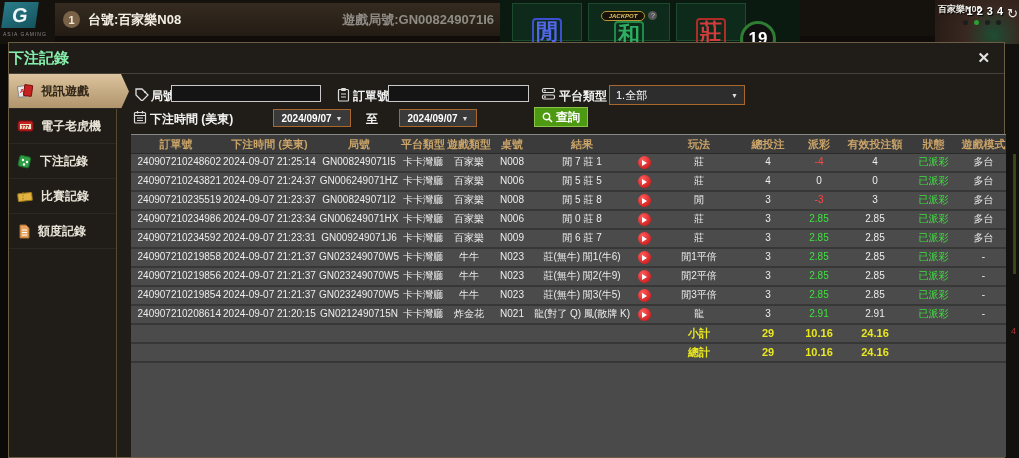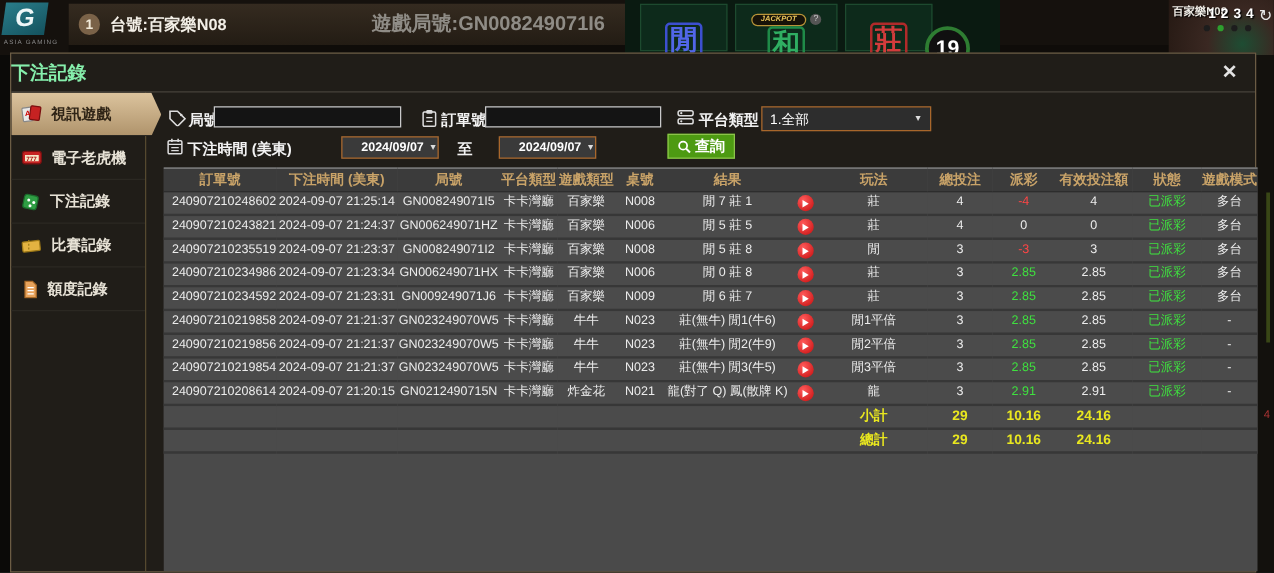--- a/index.html
+++ b/index.html
@@ -13,21 +13,21 @@
   .logo-g { width:34px; height:26px; background:linear-gradient(150deg,#2a7d8a,#14525e);
     transform:skewX(-8deg); color:#eef6f7; font-weight:bold; font-size:20px;
     display:flex; align-items:center; justify-content:center; }
   .logo-sub { font-size:5px; color:#8d8d8d; letter-spacing:1px; margin-top:3px; }
   .topbar { left:55px; top:3px; width:445px; height:33px;
     background:linear-gradient(#352b20,#231c14); display:flex; align-items:center; }
   .seat { width:17px; height:17px; border-radius:50%; background:#7a6248; color:#f2ead9;
     font-size:11px; font-weight:bold; display:flex; align-items:center; justify-content:center;
     margin:0 8px 0 8px; }
   .tbl-label { color:#f3efe7; font-weight:bold; font-size:13px; }
-  .round-label { color:#8f8c86; font-weight:bold; font-size:16px; margin-left:auto; padding-right:16px;}
+  .round-label { color:#8f8c86; font-weight:bold; font-size:13px; margin-left:auto; padding-right:6px;}
   .beadstrip { left:55px; top:36px; width:880px; height:8px; background:#0f0c09; }
   .bead { width:7px; height:7px; border-radius:50%; position:absolute; top:1px; background:transparent; }
   .bead.red { border:2px solid #d03030; left:638px; }
   .bead.blue { border:2px solid #3a58d8; left:650px; }
   .zonearea { left:500px; top:0; width:300px; height:44px; background:#0a1a11; }
   .zone { position:absolute; top:3px; height:38px; background:#0d2a1b; border:1px solid #1d4a2f;
     display:flex; align-items:flex-end; justify-content:center; }
   .zone-glyph { font-size:22px; font-weight:bold; line-height:24px; border-radius:4px;
     padding:0 2px; margin-bottom:-6px; }
   .z-player { left:12px; width:70px; }
@@ -81,21 +81,21 @@
   .flabel { font-size:12px; font-weight:bold; color:#f2f2f2; }
   .txtinput { background:#141414; border:1px solid #c9c9c9; height:17px; color:#fff;
     font-size:11px; padding:0 3px; }
   #inp-round { left:162px; top:42px; width:150px; }
   #inp-order { left:379px; top:42px; width:141px; }
   .selbox { background:#2d2d2d; border:1px solid #a9672b; color:#fff; font-size:11px;
     display:flex; align-items:center; cursor:pointer; }
   #sel-platform { left:600px; top:42px; width:136px; height:20px; justify-content:space-between;
     padding:0 6px; }
   .datebox { background:#3a3a3a; border:1px solid #a9672b; color:#fff; font-size:10px;
-    font-weight:bold; display:flex; align-items:center; justify-content:flex-end; gap:4px;
+    font-weight:bold; display:flex; align-items:center; justify-content:center; gap:4px;
     width:78px; height:18px; cursor:pointer; }
   #date-from { left:264px; top:66px; } #date-to { left:390px; top:66px; }
   .caret { font-size:7px; color:#ddd; }
   #lbl-to { left:357px; top:68px; }
   #btn-search { left:525px; top:64px; height:20px; padding:0 7px; background:#4d9a12;
     border:1px solid #8bc34a; color:#fff; font-size:12px; font-weight:bold; display:flex;
     align-items:center; gap:3px; cursor:pointer; }
 
   
   .tablewrap { left:122px; top:91px; width:875px; bottom:0; background:#4a4a4a; }

